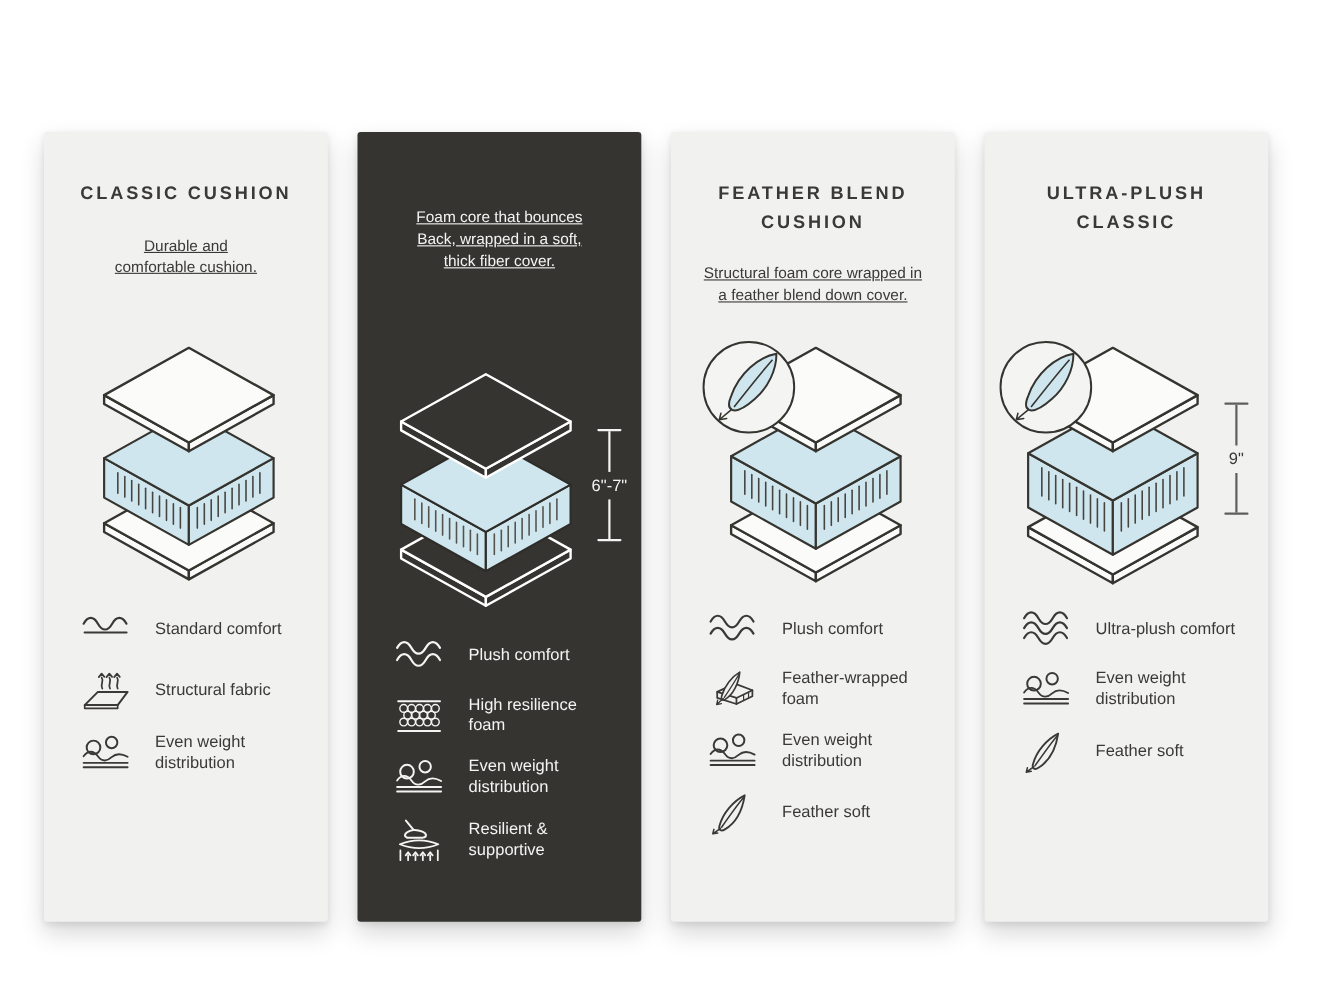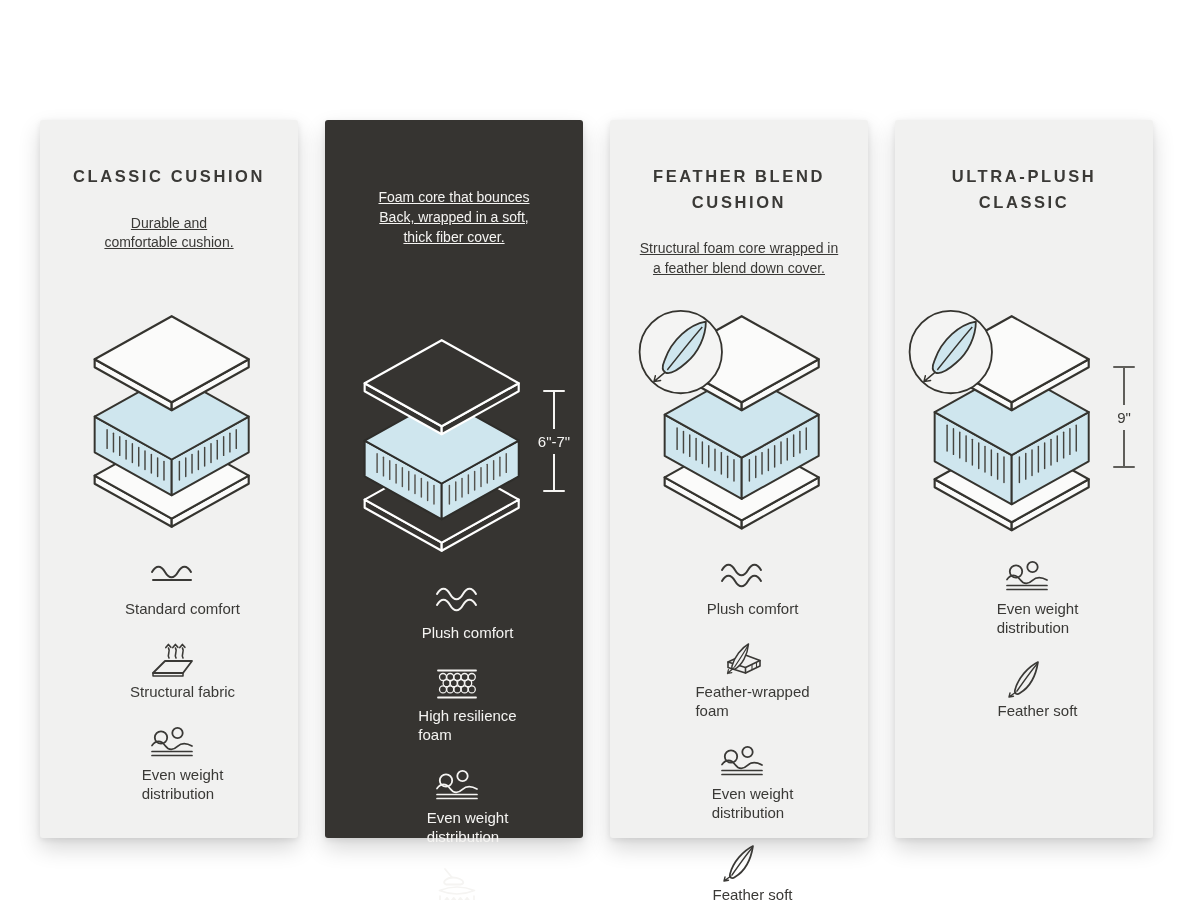--- a/index.html
+++ b/index.html
@@ -18,21 +18,21 @@
   .card-desc{margin:24px 0 0;font-size:14px;line-height:1.42;text-align:center;white-space:pre-line;color:var(--ink);text-decoration:underline;}
   .illo{position:relative;height:266px;display:flex;align-items:center;justify-content:center;}
   .illo-svg{display:block;}
   .illo-svg.shifted{margin-left:-30px;}
   .measure{position:absolute;right:2px;top:78px;height:102px;width:54px;display:flex;
            flex-direction:column;align-items:center;color:var(--bracket);}
   .m-cap{width:22px;height:2px;background:currentColor;border-radius:1px;}
   .m-bar{width:2px;flex:1;background:currentColor;}
   .m-label{font-size:15px;line-height:1;padding:5px 0;color:var(--ink);white-space:nowrap;}
   .features{list-style:none;margin:0;padding:0 6px 0 33px;}
-  .feature{display:flex;align-items:center;margin-bottom:18px;min-height:32px;color:var(--ink);flex-direction:column;}
+  .feature{display:flex;align-items:center;margin-bottom:18px;min-height:32px;color:var(--ink);}
   .f-icon{flex:0 0 46px;margin-right:22px;display:flex;align-items:center;justify-content:center;color:var(--line);}
   .f-label{font-size:15px;line-height:1.26;white-space:pre-line;color:var(--ink);}
 </style>
 </head>
 <body>
 
 <div id="canvas">
   <div class="cards-row">
       <article class="card card--light">
     <header class="card-header">
@@ -408,20 +408,30 @@
         <div class="m-bar"></div>
         <div class="m-label">9"</div>
         <div class="m-bar"></div>
         <div class="m-cap"></div>
       </div>
     </div>
     <ul class="features">
           <li class="feature">
             <span class="f-icon">
               <svg viewBox="0 0 46 36" width="46" height="36" fill="none" stroke="currentColor" stroke-width="2" stroke-linecap="round" stroke-linejoin="round" aria-hidden="true">
+                <path d="M3 8 c4 -7 9 -7 13 0 c4 7 9 7 13 0 c4 -7 9 -7 13 0"></path>
+                <path d="M3 17 c4 -7 9 -7 13 0 c4 7 9 7 13 0 c4 -7 9 -7 13 0"></path>
+                <path d="M3 26 c4 -7 9 -7 13 0 c4 7 9 7 13 0 c4 -7 9 -7 13 0"></path>
+              </svg>
+            </span>
+            <span class="f-label">Ultra-plush comfort</span>
+          </li>
+          <li class="feature">
+            <span class="f-icon">
+              <svg viewBox="0 0 46 36" width="46" height="36" fill="none" stroke="currentColor" stroke-width="2" stroke-linecap="round" stroke-linejoin="round" aria-hidden="true">
                 <circle cx="12" cy="12.5" r="6.2" stroke-width="1.8"></circle>
                 <circle cx="28.5" cy="8" r="5.2" stroke-width="1.8"></circle>
                 <path d="M3 20.5 c4 -5.5 9 -5.5 13 0 c4 5.5 8.5 4.5 12.5 0.8 c4 -3.6 9 -3.4 14.5 -0.3" stroke-width="1.7"></path>
                 <path d="M3 26.5 H43" stroke-width="1.7"></path>
                 <path d="M3 30.5 H43" stroke-width="1.7"></path>
               </svg>
             </span>
             <span class="f-label">Even weight
 distribution</span>
           </li>

